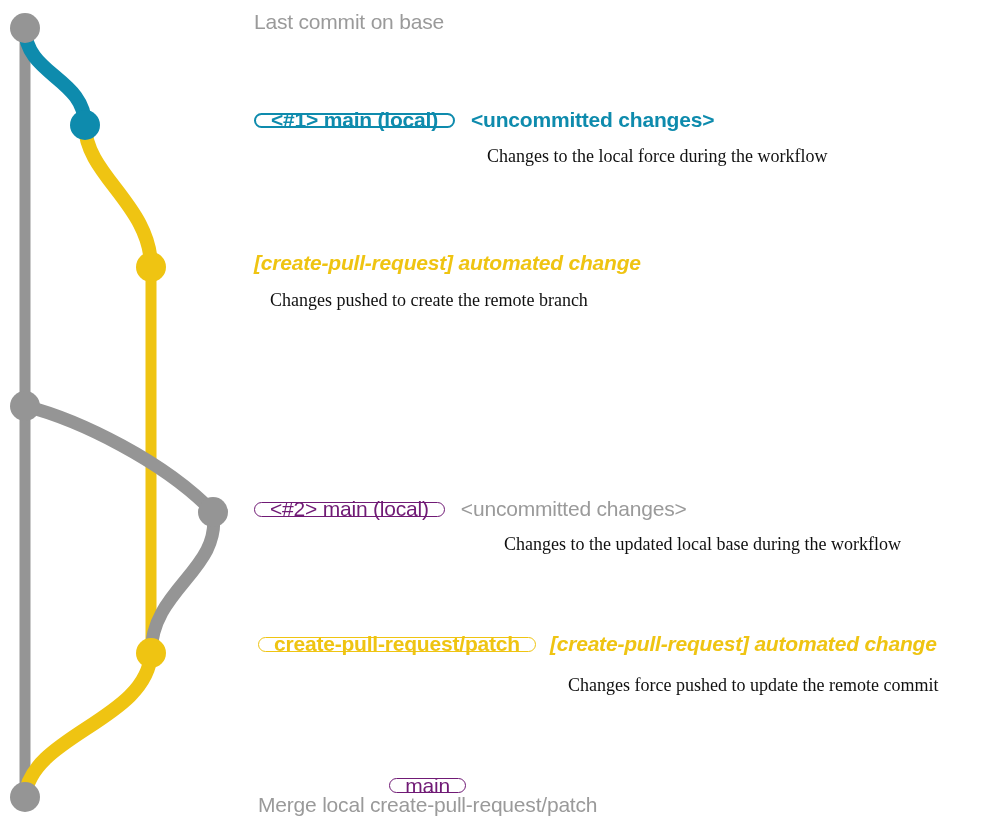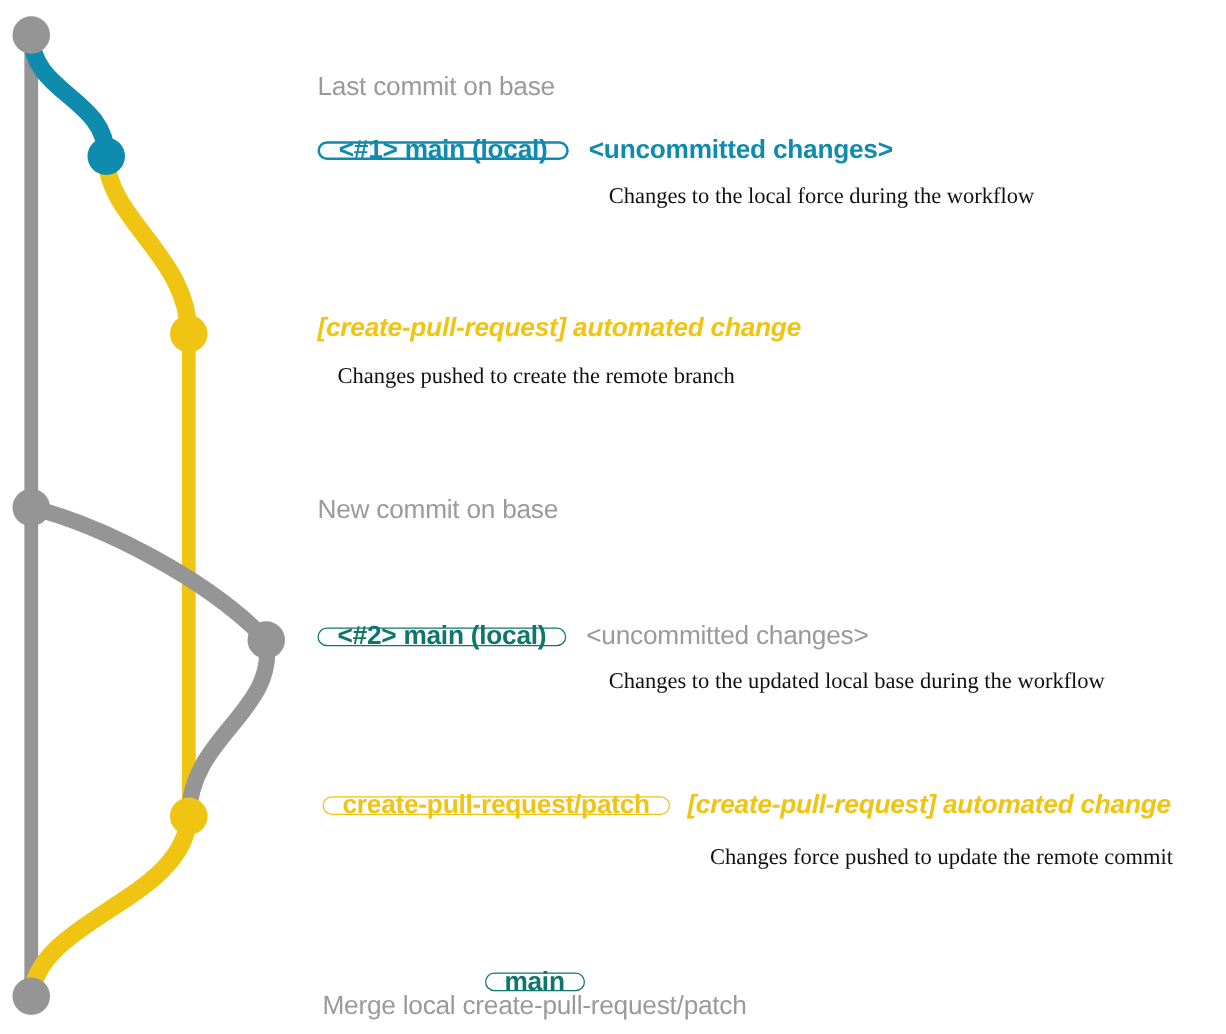--- a/index.html
+++ b/index.html
@@ -47,49 +47,49 @@
     border-radius: 18px;
     height: 15px;
     padding: 0 15px;
     font-size: 21px;
     font-weight: 700;
     letter-spacing: -0.2px;
     box-sizing: border-box;
   }
 
   .pill.blue { color: #0e8bad; }
-  .pill.gray { color: #0f766e; border-width: 1.6px; font-weight: 700; }
+  .pill.gray { color: #701a75; border-width: 1.6px; font-weight: 400; }
   .pill.yellow { color: #efc412; border-width: 1.8px; }
 
   .headline {
     font-size: 21px;
     letter-spacing: -0.2px;
   }
   .headline.blue   { color: #0e8bad; font-weight: 700; }
   .headline.gray   { color: #9a9a9a; font-weight: 400; }
   .headline.gray-b { color: #9a9a9a; font-weight: 400; }
   .headline.yellow { color: #efc412; font-weight: 700; font-style: italic; }
 
   .subtext {
     position: absolute;
     font-family: "Liberation Serif", serif;
     font-size: 18px;
     color: #101010;
     white-space: nowrap;
   }
 
   
-  #row-last-commit      { left: 254px; top: 10px; margin-top: 48px; }
+  #row-last-commit      { left: 254px; top: 10px; }
   #row-local-1          { left: 254px; top: 108px; }
   #sub-local-1          { left: 487px; top: 146px; }
   #row-automated-1      { left: 254px; top: 251px; }
   #sub-automated-1      { left: 270px; top: 290px; font-family: Liberation Serif, serif; }
   #row-new-commit       { left: 254px; top: 396px; }
   #row-local-2          { left: 254px; top: 497px; }
-  #sub-local-2          { left: 487px; top: 534px; }
+  #sub-local-2          { left: 504px; top: 534px; }
   #row-patch            { left: 258px; top: 632px; }
   #sub-patch            { left: 568px; top: 675px; }
   #row-main             { left: 258px; top: 778px; flex-direction: column; }
 
   .gap-blue   { width: 16px; }
   .gap-gray   { width: 16px; }
   .gap-yellow { width: 14px; }
 </style>
 </head>
 <body>
@@ -130,23 +130,20 @@
     <span class="gap-blue"></span>
     <span class="headline blue">&lt;uncommitted changes&gt;</span>
   </div>
   <div class="subtext" id="sub-local-1">Changes to the local force during the workflow</div>
 
   <div class="row" id="row-automated-1">
     <span class="headline yellow">[create-pull-request] automated change</span>
   </div>
   <div class="subtext" id="sub-automated-1">Changes pushed to create the remote branch</div>
 
-  <div class="row" id="row-new-commit">
-    <span class="headline gray">New commit on base</span>
-  </div>
 
   <div class="row" id="row-local-2">
     <span class="pill gray">&lt;#2&gt; main (local)</span>
     <span class="gap-gray"></span>
     <span class="headline gray-b">&lt;uncommitted changes&gt;</span>
   </div>
   <div class="subtext" id="sub-local-2">Changes to the updated local base during the workflow</div>
 
   <div class="row" id="row-patch">
     <span class="pill yellow">create-pull-request/patch</span>

